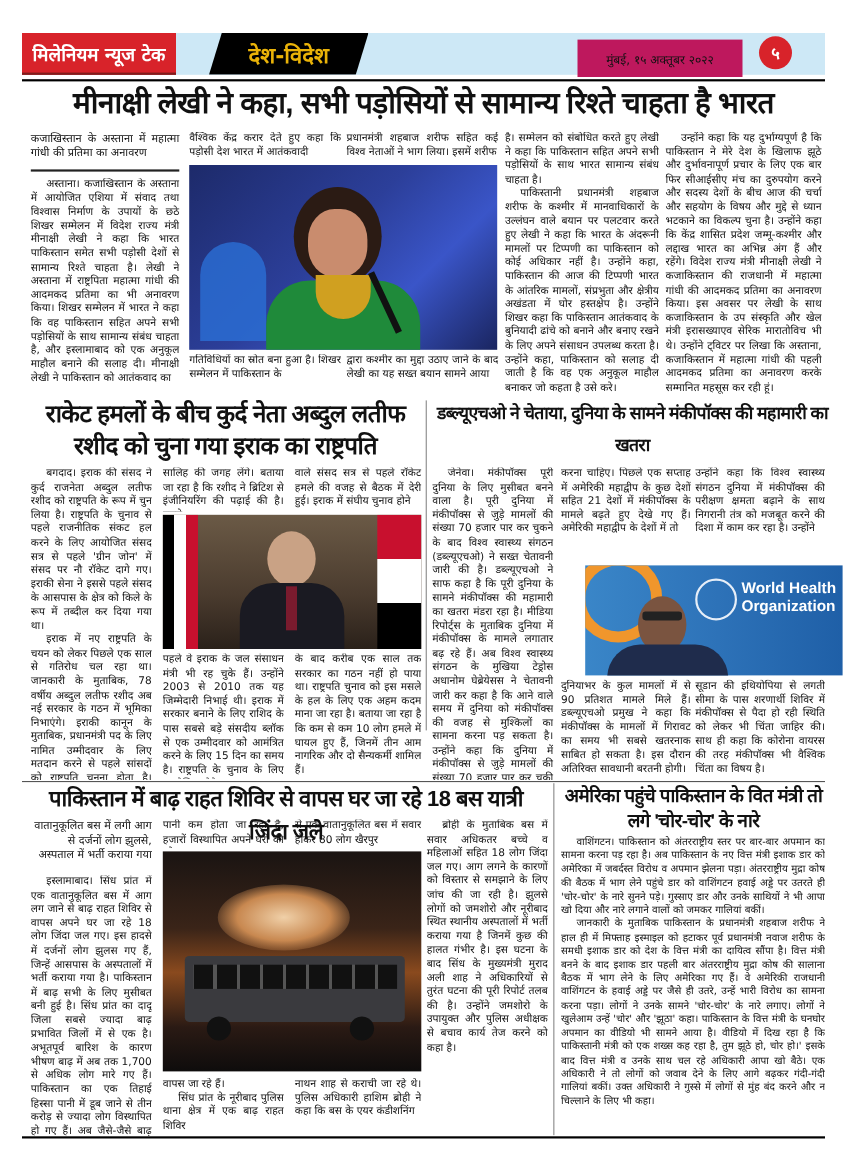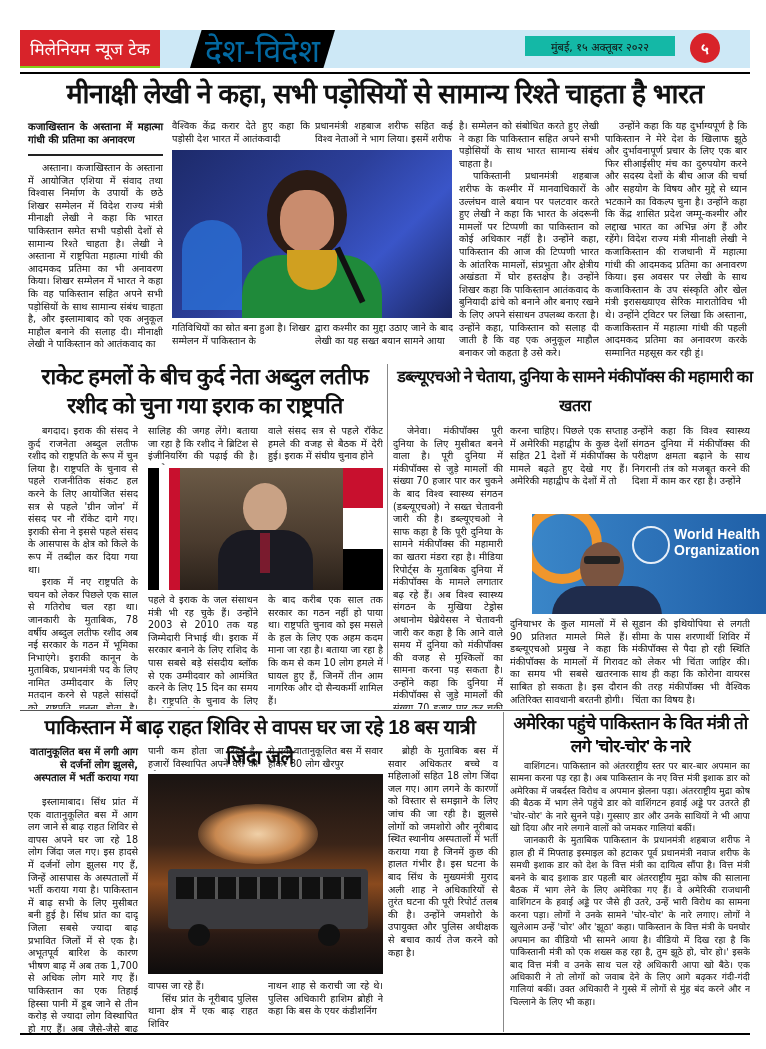--- a/index.html
+++ b/index.html
@@ -1,28 +1,28 @@
 <!DOCTYPE html>
 <html><head>
 <meta charset="utf-8">
 <style>
 *{box-sizing:border-box;margin:0;padding:0}
 body{width:766px;height:1049px;background:#fff;font-family:"DejaVu Sans","Liberation Sans",sans-serif;color:#111;position:relative;overflow:hidden}
 .abs{position:absolute}
 .masthead{left:20px;top:30px;width:730px;height:38px;background:#cde8f6}
-.brand{left:20px;top:30px;width:140px;height:38px;background:#d8232a;color:#fff;font-weight:normal;font-size:17px;display:flex;align-items:center;justify-content:center;border-bottom:2px solid #84cc16}
-.section{left:190px;top:30px;width:145px;height:38px;background:#000;color:#0369a1;font-weight:normal;font-size:32px;display:flex;align-items:center;justify-content:center;clip-path:polygon(8% 0,100% 0,92% 100%,0 100%)}
-.dateline{left:350px;top:36px;width:110px;height:20px;background:#14b8a6;font-size:11px;display:flex;align-items:center;justify-content:center}
+.brand{left:20px;top:30px;width:140px;height:38px;background:#d8232a;color:#fff;font-weight:bold;font-size:17px;display:flex;align-items:center;justify-content:center;border-bottom:2px solid #7f1d1d}
+.section{left:190px;top:30px;width:145px;height:38px;background:#000;color:#eab308;font-weight:bold;font-size:20px;display:flex;align-items:center;justify-content:center;clip-path:polygon(8% 0,100% 0,92% 100%,0 100%)}
+.dateline{left:350px;top:36px;width:110px;height:34px;background:#be185d;font-size:11px;display:flex;align-items:center;justify-content:center}
 .pageno{left:472px;top:33px;width:30px;height:30px;border-radius:50%;background:#d8232a;color:#fff;font-weight:bold;font-size:15px;display:flex;align-items:center;justify-content:center}
 .rule{left:20px;top:72px;width:730px;height:2px;background:#000}
 .headline{font-weight:bold;color:#111;text-align:center;font-family:"Liberation Sans","DejaVu Sans",sans-serif;letter-spacing:-0.5px}
 .col{font-size:9.6px;line-height:12.6px;text-align:justify;overflow:hidden;font-family:"DejaVu Sans",sans-serif}
 .col p{text-indent:14px}
 .col b{font-weight:normal}
-.sub{font-weight:bold;font-size:10px;line-height:13px;text-align:justify}
+.sub{font-weight:normal;font-size:10px;line-height:13px;text-align:justify}
 .subrule{height:2px;background:#222}
 .photo{overflow:hidden}
 .hr{height:2px;background:#000}
 .vr{width:1px;background:#888}
 </style>
 </head>
 <body>
 
 <div class="abs masthead"></div>
 <div class="abs brand">मिलेनियम न्यूज टेक</div>

